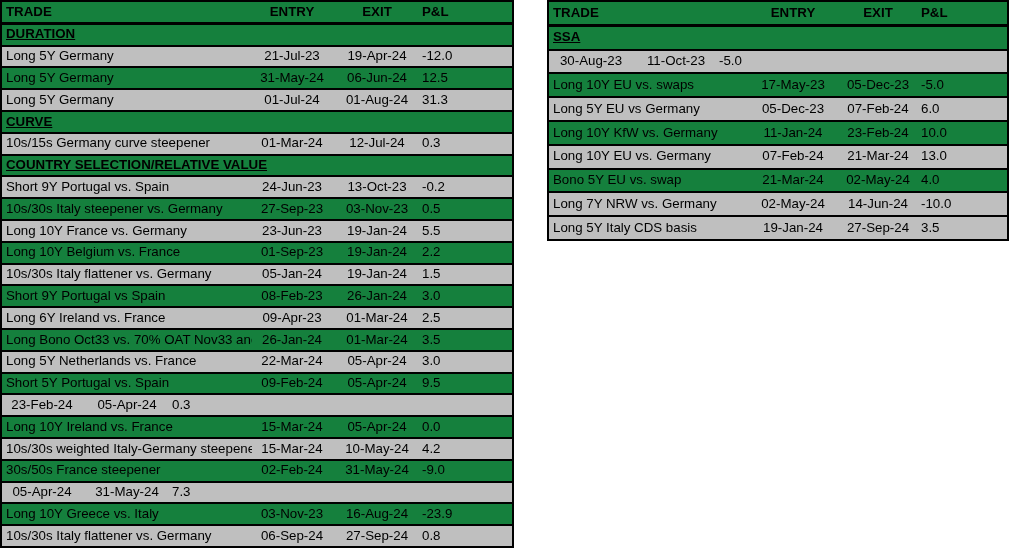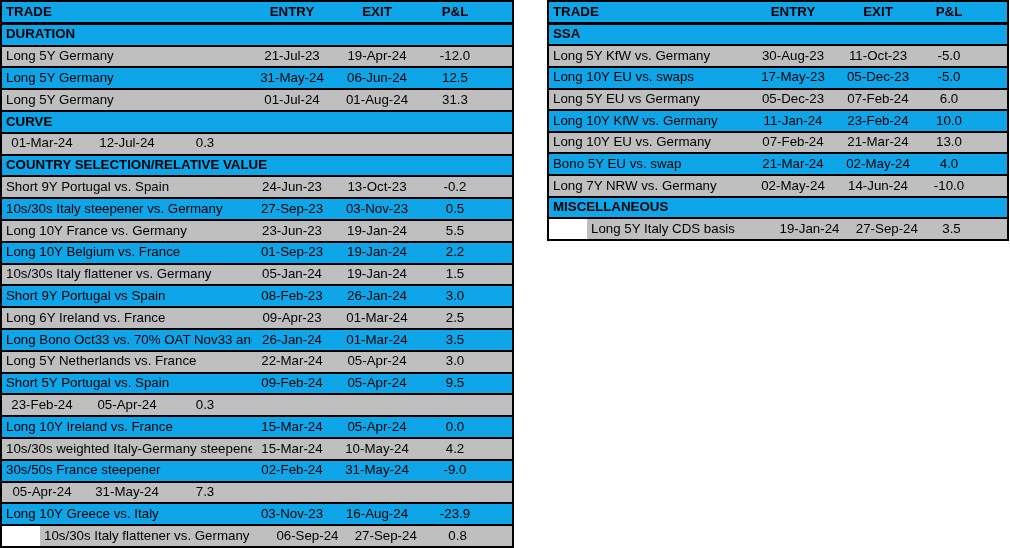--- a/index.html
+++ b/index.html
@@ -25,37 +25,37 @@
   }
   .left-table  { left: 0;     width: 514px; height: 548px; }
   .right-table { left: 547px; width: 462px; height: 241px; }
 
   .t-row {
     display: flex;
     flex: 1 1 0;
     min-height: 0;
     align-items: center;
     border-bottom: 2px solid #000;
-    background: #0ea5e9;
-  }
-  .t-row:last-child { border-bottom: none; margin-left: 38px; }
+    background: #15803d;
+  }
+  .t-row:last-child { border-bottom: none; }
   .t-row.header  { font-weight: bold; border-bottom: 3px solid #000; }
   .t-row.section { font-weight: bold; }
   .t-row.shaded  { background: #BFBFBF; }
 
   .cell {
     overflow: hidden;
     white-space: nowrap;
     font-size: 13.3px;
     line-height: 1.1;
   }
-  .c-section { width: 100%; padding-left: 4px; }
+  .c-section { width: 100%; padding-left: 4px; text-decoration: underline; }
   .c-trade   { padding-left: 4px; }
   .c-entry, .c-exit { text-align: center; }
-  .c-pnl     { text-align: center; }
+  .c-pnl     { text-align: left; }
 
   .left-table .c-trade { width: 250px; }
   .left-table .c-entry { width: 80px; }
   .left-table .c-exit  { width: 90px; }
   .left-table .c-pnl   { width: 90px; padding-right: 24px; }
 
   .right-table .c-trade { width: 202px; }
   .right-table .c-entry { width: 84px; }
   .right-table .c-exit  { width: 86px; }
   .right-table .c-pnl   { width: 86px; padding-right: 30px; }
@@ -89,20 +89,21 @@
       <div class="t-row data shaded">
         <div class="cell c-trade">Long 5Y Germany</div>
         <div class="cell c-entry">01-Jul-24</div>
         <div class="cell c-exit">01-Aug-24</div>
         <div class="cell c-pnl">31.3</div>
       </div>
       <div class="t-row section">
         <div class="cell c-section">CURVE</div>
       </div>
       <div class="t-row data shaded">
+        <div class="cell c-trade">10s/15s Germany curve steepener</div>
         <div class="cell c-entry">01-Mar-24</div>
         <div class="cell c-exit">12-Jul-24</div>
         <div class="cell c-pnl">0.3</div>
       </div>
       <div class="t-row section">
         <div class="cell c-section">COUNTRY SELECTION/RELATIVE VALUE</div>
       </div>
       <div class="t-row data shaded">
         <div class="cell c-trade">Short 9Y Portugal vs. Spain</div>
         <div class="cell c-entry">24-Jun-23</div>
@@ -208,21 +209,20 @@
       <div class="t-row header">
         <div class="cell c-trade">TRADE</div>
         <div class="cell c-entry">ENTRY</div>
         <div class="cell c-exit">EXIT</div>
         <div class="cell c-pnl">P&amp;L</div>
       </div>
       <div class="t-row section">
         <div class="cell c-section">SSA</div>
       </div>
       <div class="t-row data shaded">
-        <div class="cell c-trade">Long 5Y KfW vs. Germany</div>
         <div class="cell c-entry">30-Aug-23</div>
         <div class="cell c-exit">11-Oct-23</div>
         <div class="cell c-pnl">-5.0</div>
       </div>
       <div class="t-row data">
         <div class="cell c-trade">Long 10Y EU vs. swaps</div>
         <div class="cell c-entry">17-May-23</div>
         <div class="cell c-exit">05-Dec-23</div>
         <div class="cell c-pnl">-5.0</div>
       </div>
@@ -249,23 +249,20 @@
         <div class="cell c-entry">21-Mar-24</div>
         <div class="cell c-exit">02-May-24</div>
         <div class="cell c-pnl">4.0</div>
       </div>
       <div class="t-row data shaded">
         <div class="cell c-trade">Long 7Y NRW vs. Germany</div>
         <div class="cell c-entry">02-May-24</div>
         <div class="cell c-exit">14-Jun-24</div>
         <div class="cell c-pnl">-10.0</div>
       </div>
-      <div class="t-row section">
-        <div class="cell c-section">MISCELLANEOUS</div>
-      </div>
       <div class="t-row data shaded">
         <div class="cell c-trade">Long 5Y Italy CDS basis</div>
         <div class="cell c-entry">19-Jan-24</div>
         <div class="cell c-exit">27-Sep-24</div>
         <div class="cell c-pnl">3.5</div>
       </div>
     </div>
 </div>
 
 </body></html>

